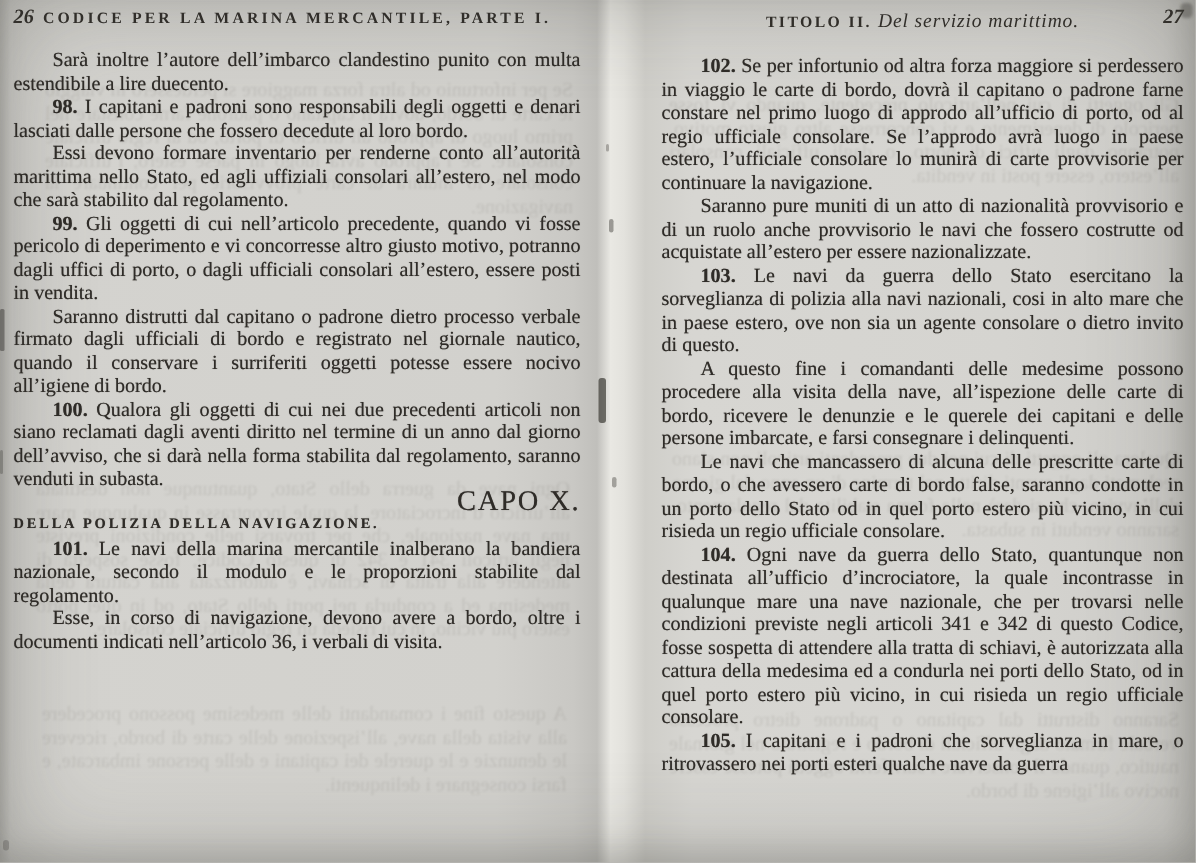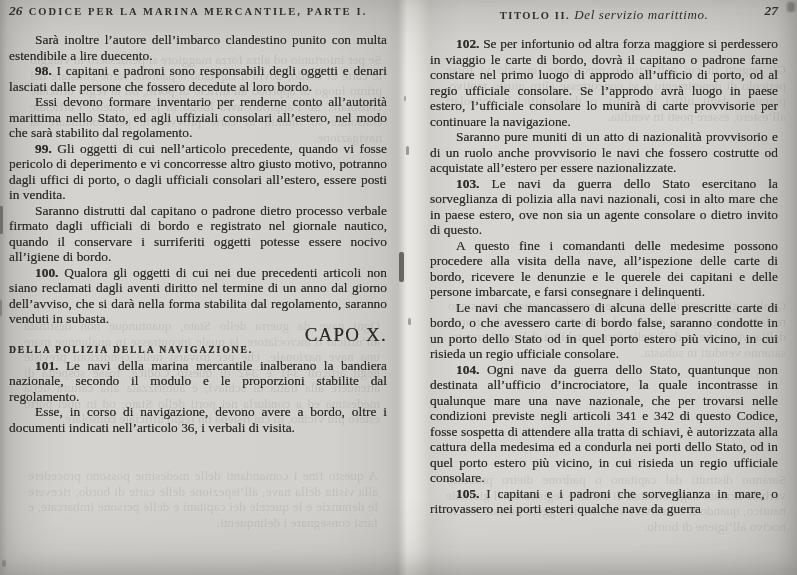--- a/index.html
+++ b/index.html
@@ -10,21 +10,21 @@
     color:#2f2c28;
     background:linear-gradient(90deg,
       #bdbcb8 0px, #d0cfcb 7px, #d4d3cf 45px, #d2d1cd 330px,
       #c9c8c4 382px, #c0bfbb 398px, #e9e8e3 407px, #e3e2dd 416px,
       #cfcec9 430px, #d7d6d2 462px, #d5d4d0 670px, #cecdc9 775px, #c2c1bd 797px);
   }
   .vignette{position:absolute;inset:0;pointer-events:none;
     box-shadow:inset 0 0 70px rgba(72,70,64,.32), inset 0 -8px 18px rgba(72,70,64,.18);}
   .page{position:absolute;}
   .page-left{left:9px;top:3px;width:378px;}
-  .page-right{left:430px;top:5px;width:348px;}
+  .page-right{left:441px;top:5px;width:348px;}
   .pg-header{position:relative;display:flex;align-items:baseline;margin-bottom:13px;}
   .pg-num{font-weight:bold;font-size:13.5px;font-style:italic;}
   .running-title{flex:1;text-align:left;font-weight:bold;font-size:10.5px;
     letter-spacing:2.1px;white-space:nowrap;}
   .running-title-right{flex:1;text-align:center;white-space:nowrap;}
   .titolo-caps{font-weight:bold;font-size:10.5px;letter-spacing:1.6px;}
   .titolo-ital{font-style:italic;font-size:13px;letter-spacing:.6px;}
   .pg-num-right{position:absolute;right:0;top:-2px;}
   .pg-num-left{width:42px;}
   .spacer{width:42px;}

